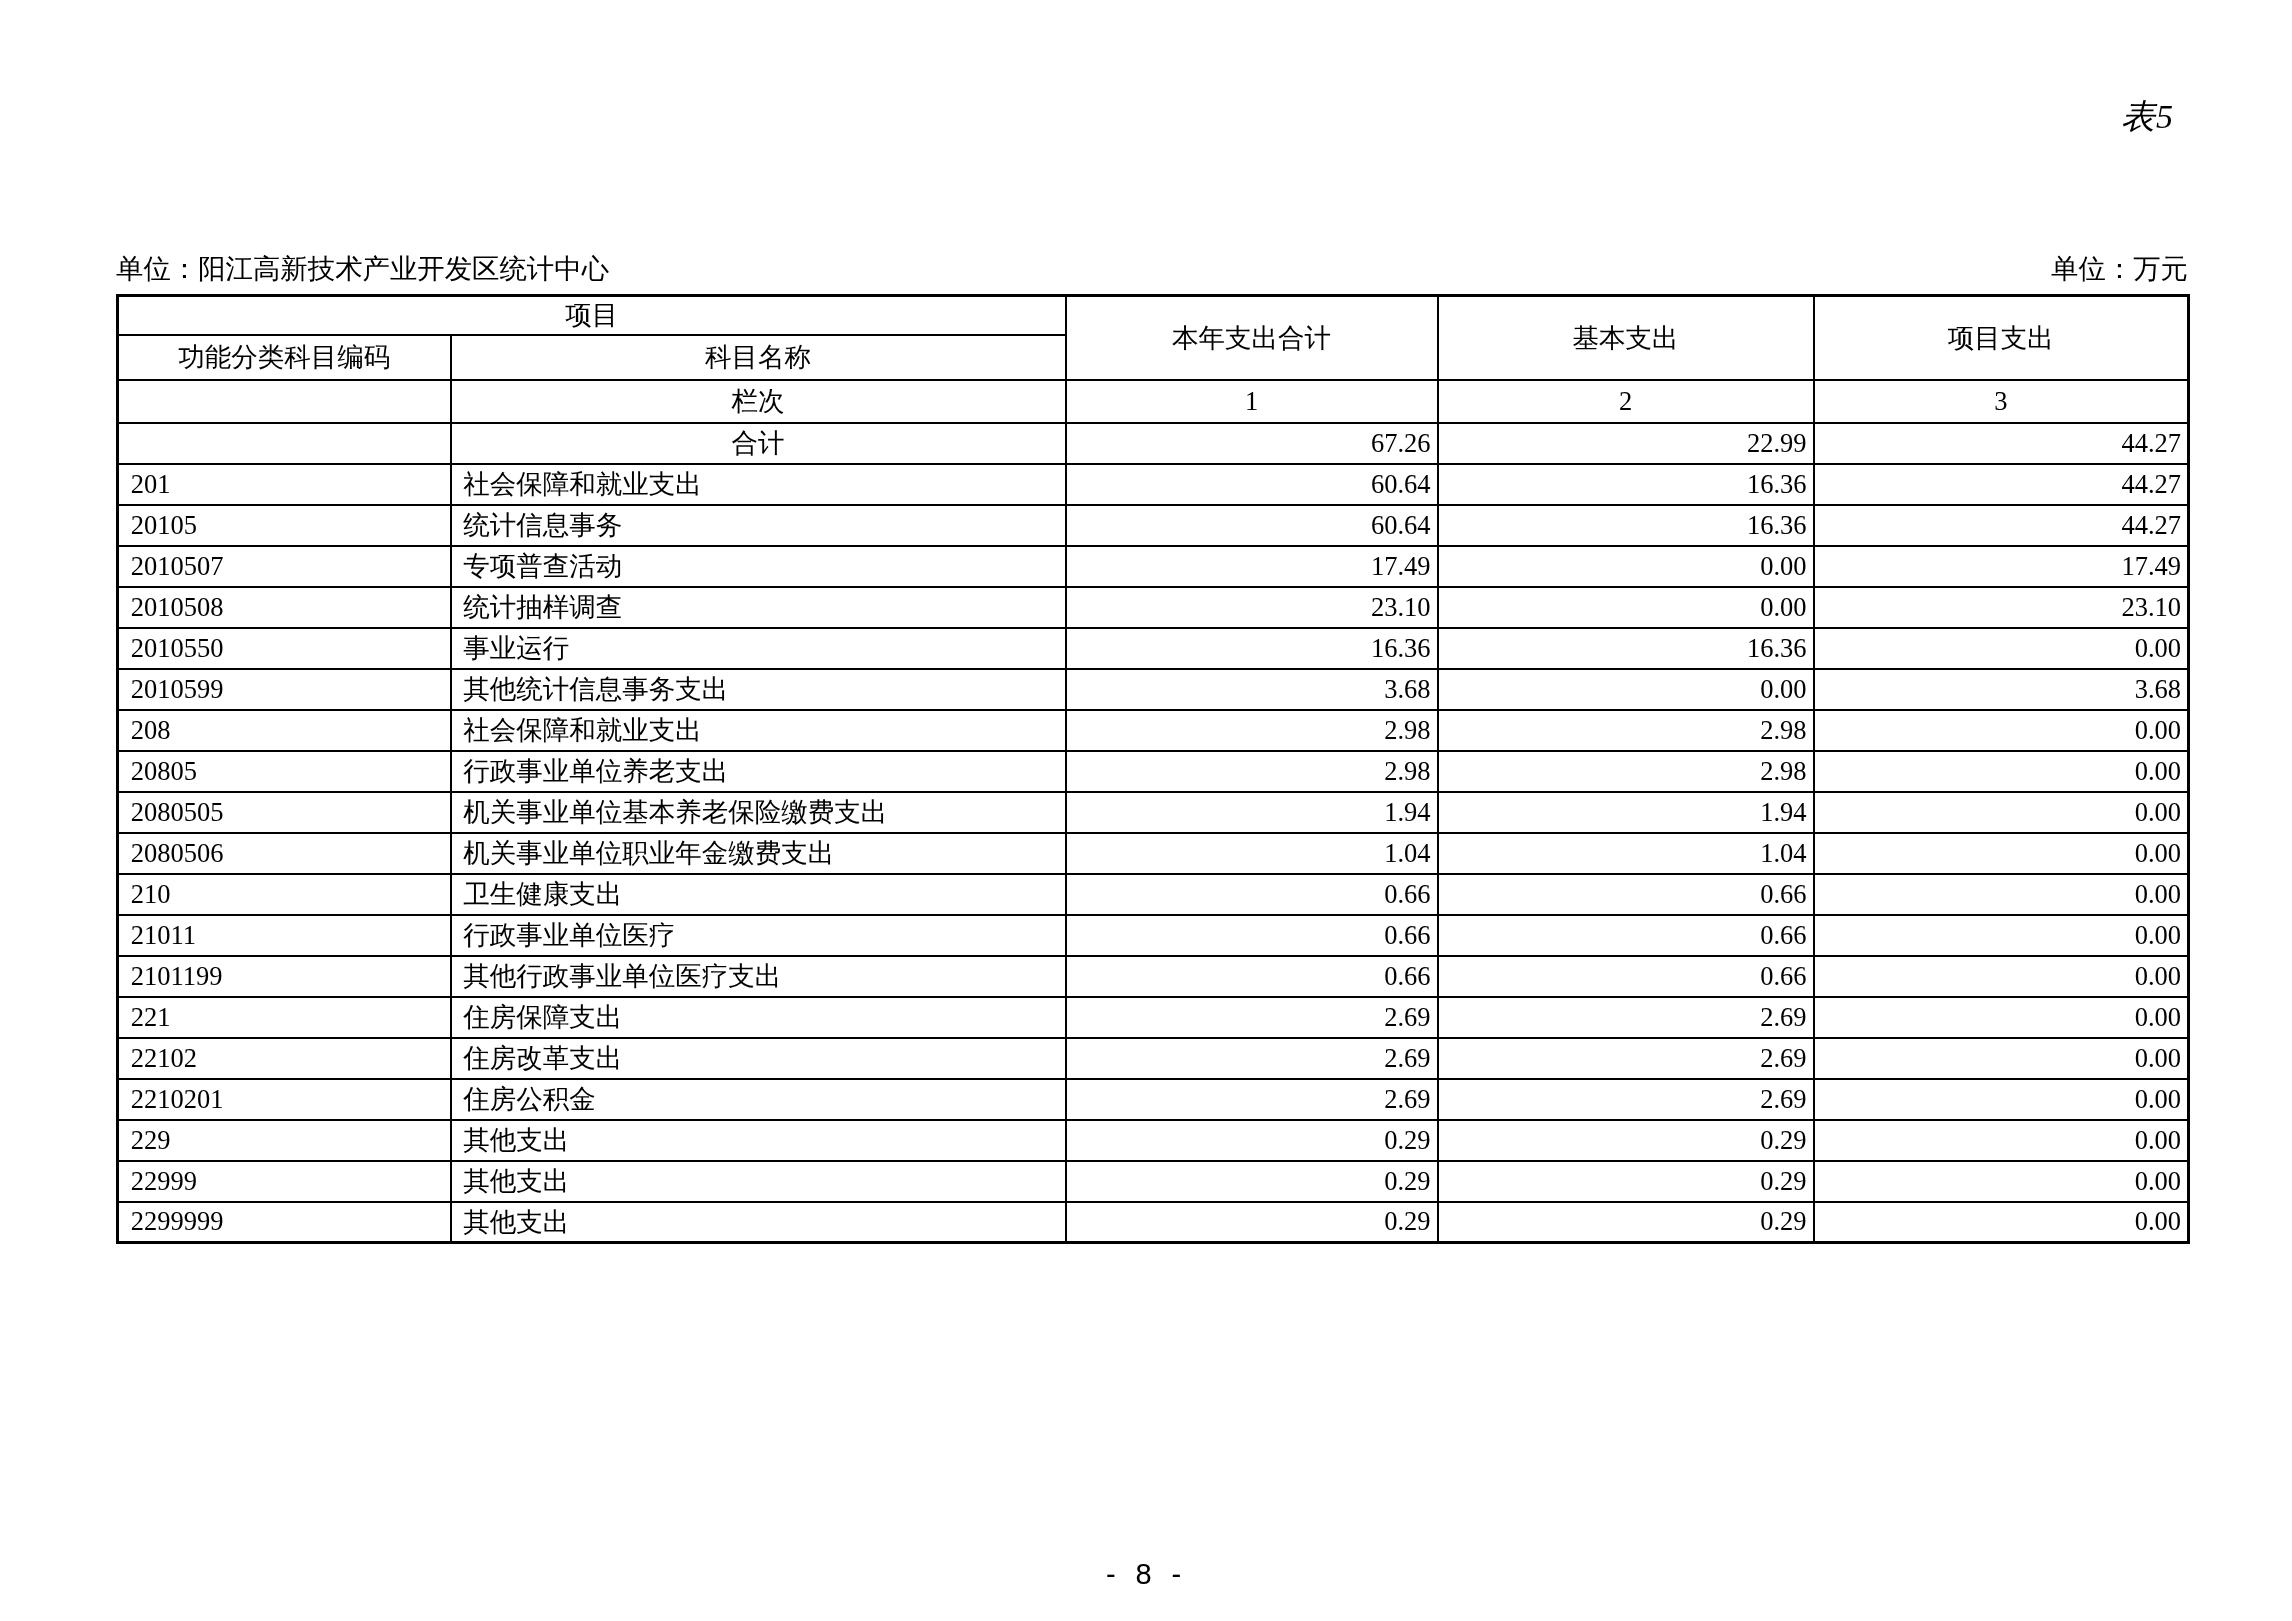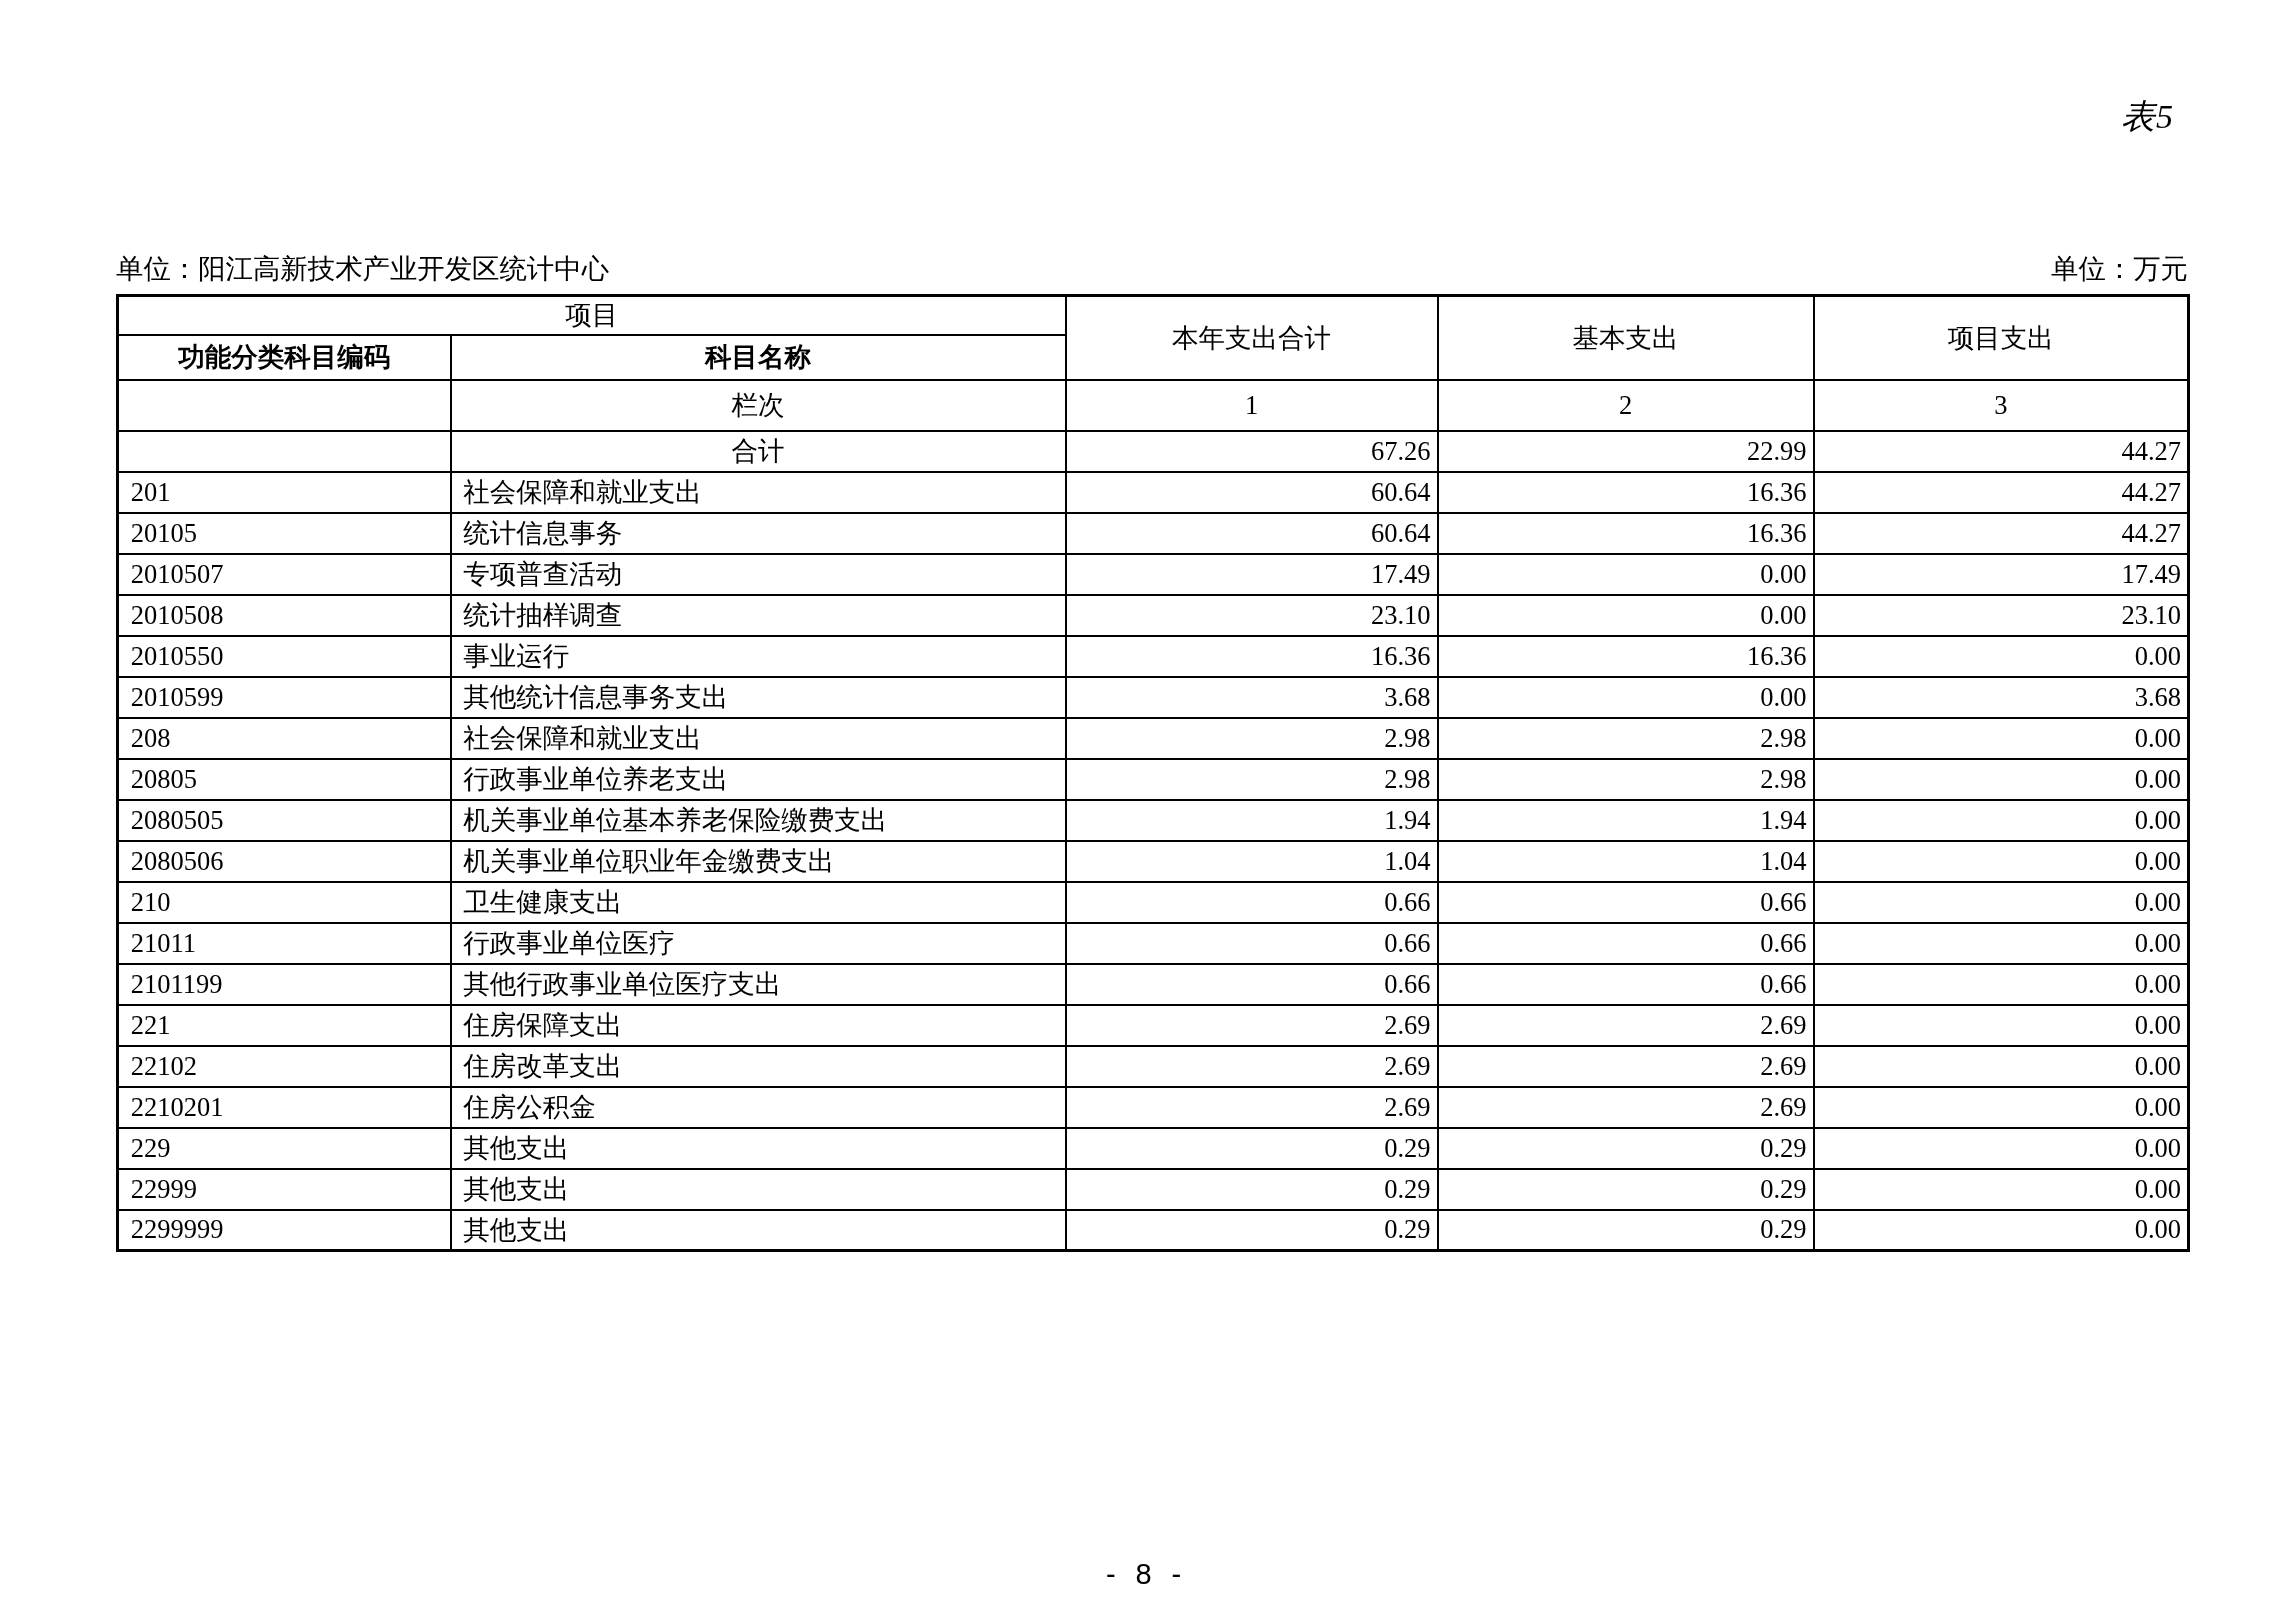--- a/index.html
+++ b/index.html
@@ -38,22 +38,22 @@
   .budget th, .budget td {
     border: 2px solid #000;
     border-top-width: 2.9px; border-bottom-width: 2.9px;
     font-weight: normal;
     font-size: 26.5px;
     white-space: nowrap; overflow: hidden;
     vertical-align: middle;
     padding: 0;
   }
   .budget thead tr.h1 th { height: 39px; }
-  .budget thead tr.h2 th { height: 45px; font-weight: bold; }
-  .budget thead tr.lanci td { height: 51px; text-align: center; font-family: Liberation Serif, serif; }
+  .budget thead tr.h2 th { height: 45px; }
+  .budget thead tr.lanci td { height: 43px; text-align: center; font-family: Liberation Serif, serif; }
   .budget tbody td { height: 41px; }
   .budget th { text-align: center; }
   td.code { text-align: left; padding-left: 11.8px; }
   td.name { text-align: left; padding-left: 11.8px; }
   td.center { text-align: center; padding-left: 0; }
   td.num { text-align: right; padding-right: 5.9px; }
 
   .note {
     position: absolute; top: 1321px; left: 114px;
     font-size: 25.5px;

